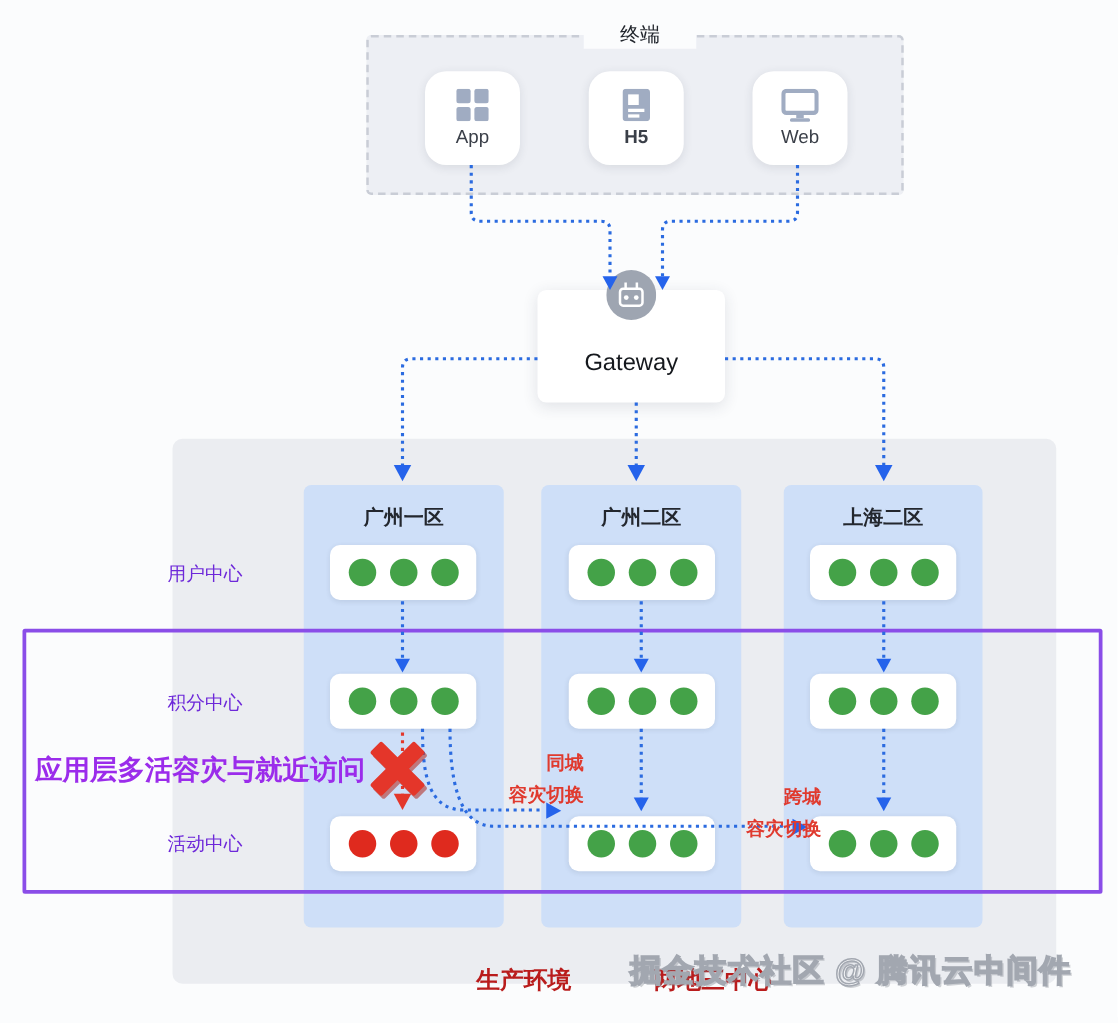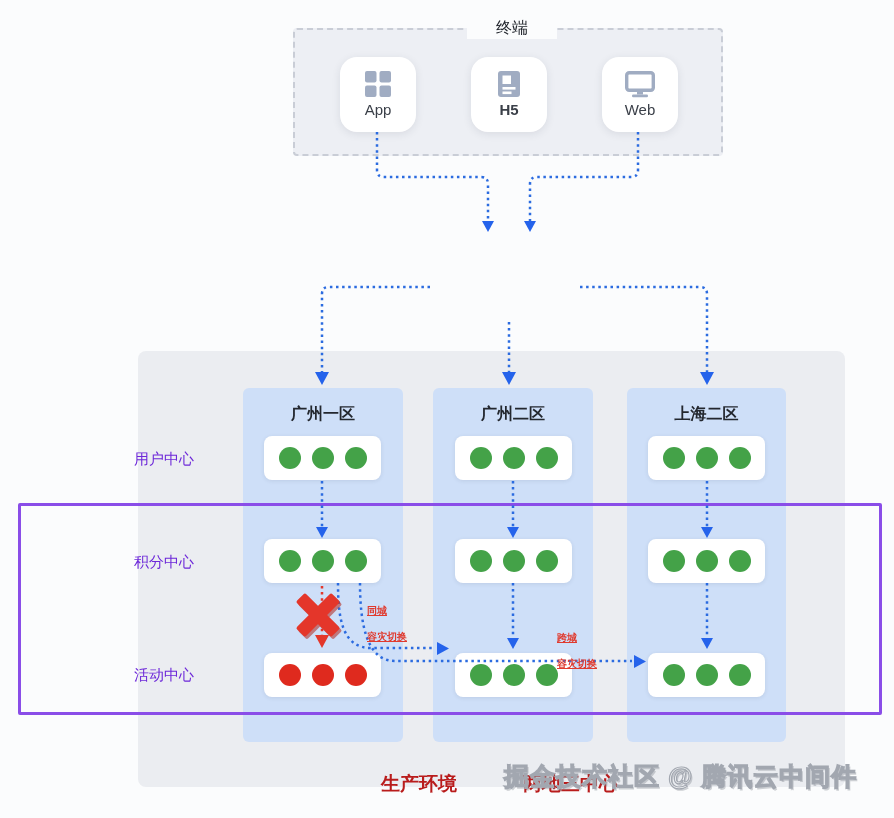--- a/index.html
+++ b/index.html
@@ -78,22 +78,22 @@
     position:absolute; left:18px; top:503px; width:864px; height:212px;
     border:3px solid #8a4de8; border-radius:2px; z-index:4; pointer-events:none;
   }
   .app-layer-note {
     position:absolute; left:28px; top:603px; width:270px;
     font-size:22px; font-weight:bold; color:#9b2ceb; z-index:6; line-height:26px;
     letter-spacing:0px; white-space:nowrap;
   }
 
   
-  .red-note { position:absolute; z-index:6; text-align:left;
-    font-size:10px; font-weight:bold; color:#e03a2e; line-height:26px;text-decoration:underline; }
+  .red-note { position:absolute; z-index:6; text-align:right;
+    font-size:15px; font-weight:bold; color:#e03a2e; line-height:26px; }
   #same-city  { left:367px; top:598px; width:100px; }
   #cross-city { left:557px; top:601px; width:100px;margin-top:24px; }
 
   
   svg.layer { position:absolute; left:0; top:0; z-index:5; pointer-events:none; }
   .flow  { fill:none; stroke:#2b6be0; stroke-width:2.5; stroke-dasharray:2.5 3.6; }
   .flowr { fill:none; stroke:#e3372b; stroke-width:2.5; stroke-dasharray:2.5 3.6; }
   .ah  { fill:#2563eb; } .ahr { fill:#e3372b; }
 
   
@@ -144,20 +144,33 @@
     <span class="icn">
       <svg width="30" height="27" viewBox="0 0 30 27">
         <rect x="1.7" y="1.7" width="26.6" height="17.6" rx="2.5" fill="#ffffff" stroke="#a0acc2" stroke-width="3.4"></rect>
         <rect x="12" y="19.5" width="6" height="4" fill="#a0acc2"></rect>
         <rect x="7" y="23.5" width="16" height="2.8" rx="1.2" fill="#a0acc2"></rect>
       </svg>
     </span>
     <span class="lbl">Web</span>
   </div>
 
+  <div class="gateway-card">
+    <span class="gw-icn">
+      <svg width="40" height="40" viewBox="0 0 40 40">
+        <circle cx="20" cy="20" r="20" fill="#9ea5b1"></circle>
+        <line x1="15.5" y1="10" x2="15.5" y2="15" stroke="#ffffff" stroke-width="2"></line>
+        <line x1="24.5" y1="10" x2="24.5" y2="15" stroke="#ffffff" stroke-width="2"></line>
+        <rect x="11" y="15" width="18" height="13.5" rx="2.5" fill="none" stroke="#ffffff" stroke-width="2"></rect>
+        <circle cx="16" cy="22" r="1.9" fill="#ffffff"></circle>
+        <circle cx="24" cy="22" r="1.9" fill="#ffffff"></circle>
+      </svg>
+    </span>
+    <span class="gw-lbl">Gateway</span>
+  </div>
 
   <div class="env-container"></div>
 
   <div class="zone" id="zone-0">
     <div class="zone-title">广州一区</div>
   </div>
   <div class="zone" id="zone-1">
     <div class="zone-title">广州二区</div>
   </div>
   <div class="zone" id="zone-2">
@@ -208,20 +221,21 @@
       <span class="dot up"></span>
       <span class="dot up"></span>
     </div>
   <div class="node-box r2 c2">
       <span class="dot up"></span>
       <span class="dot up"></span>
       <span class="dot up"></span>
     </div>
 
   <div class="highlight-box"></div>
+  <div class="app-layer-note">应用层多活容灾与就近访问</div>
 
   <div class="red-note" id="same-city">
     <span>同城</span><br>
     <span>容灾切换</span>
   </div>
   <div class="red-note" id="cross-city">
     <span>跨城</span><br>
     <span>容灾切换</span>
   </div>
 

